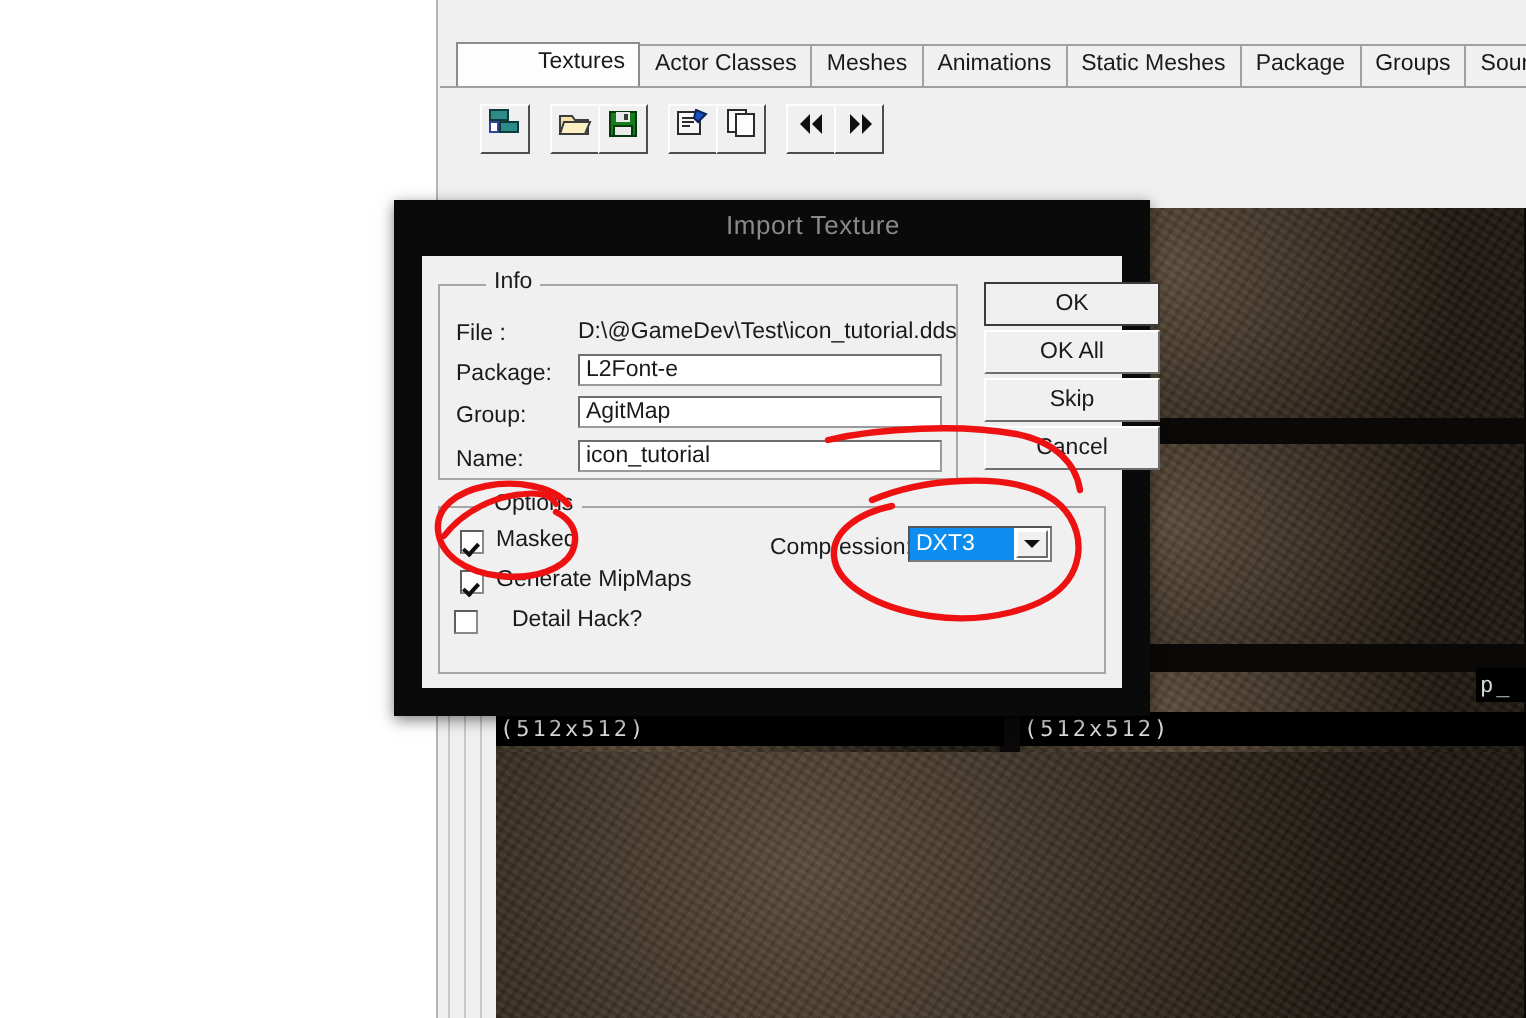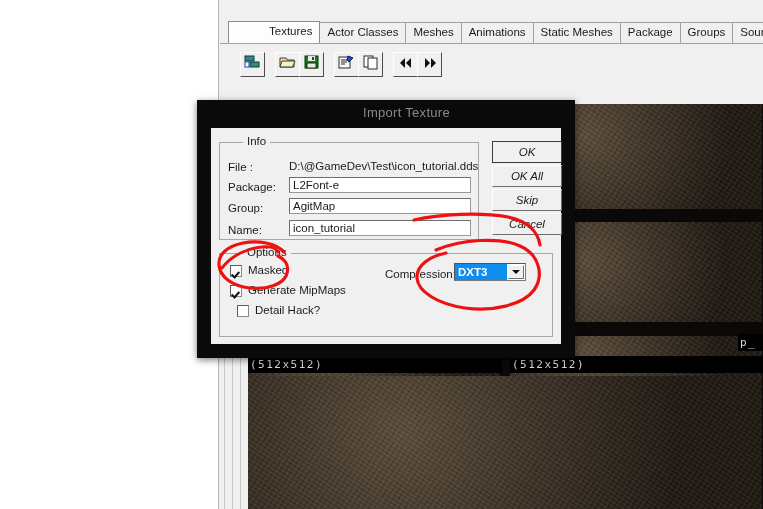--- a/index.html
+++ b/index.html
@@ -160,29 +160,28 @@
     border:1px solid #9a9a9a;
     border-top-color:#6e6e6e;border-left-color:#6e6e6e;
     font-size:11.5px;color:#1a1a1a;
     line-height:15px;
     padding-left:3px;
     box-sizing:border-box;
     white-space:nowrap;overflow:hidden;
   }
 
   .dlg-btn{
-    position:absolute;width:70px;height:22px;
+    position:absolute;width:88px;height:22px;
     background:#f0f0f0;
     border:1px solid #8c8c8c;
     border-top-color:#ffffff;border-left-color:#ffffff;
     border-right-color:#6e6e6e;border-bottom-color:#6e6e6e;
     font-size:11.5px;color:#1a1a1a;
     display:flex;align-items:center;justify-content:center;
     box-sizing:border-box;
-    font-style:italic;
   }
   .dlg-btn.default{
     outline:1px solid #3c3c3c;
     outline-offset:-1px;
   }
 
   .chk-row{position:absolute;display:flex;align-items:center;}
   .chk-box{
     width:12px;height:12px;
     background:#ffffff;
@@ -402,27 +401,27 @@
       </div>
 
       <div class="chk-row" style="left:19px;top:136px;">
         <span class="chk-box checked"></span>
         <span class="chk-label">Masked</span>
       </div>
       <div class="chk-row" style="left:19px;top:156px;">
         <span class="chk-box checked"></span>
         <span class="chk-label">Generate MipMaps</span>
       </div>
-      <div class="chk-row" style="left:26px;top:176px;">
+      <div class="chk-row" style="left:16px;top:176px;gap:11px;">
         <span class="chk-box"></span>
         <span class="chk-label">Detail Hack?</span>
       </div>
 
       <div class="fld-label" style="left:174px;top:139px;">Compression:</div>
-      <div id="compression-combo" style="left:243px;top:135px;width:72px;font-weight:bold;">
+      <div id="compression-combo" style="left:243px;top:135px;width:72px;">
         <div id="combo-value">DXT3</div>
         <div id="combo-arrow">
             <span class="tri"></span>
           </div>
       </div>
 
     </div>
   </div>
 
   <svg id="annotations" viewBox="0 0 763 509">

